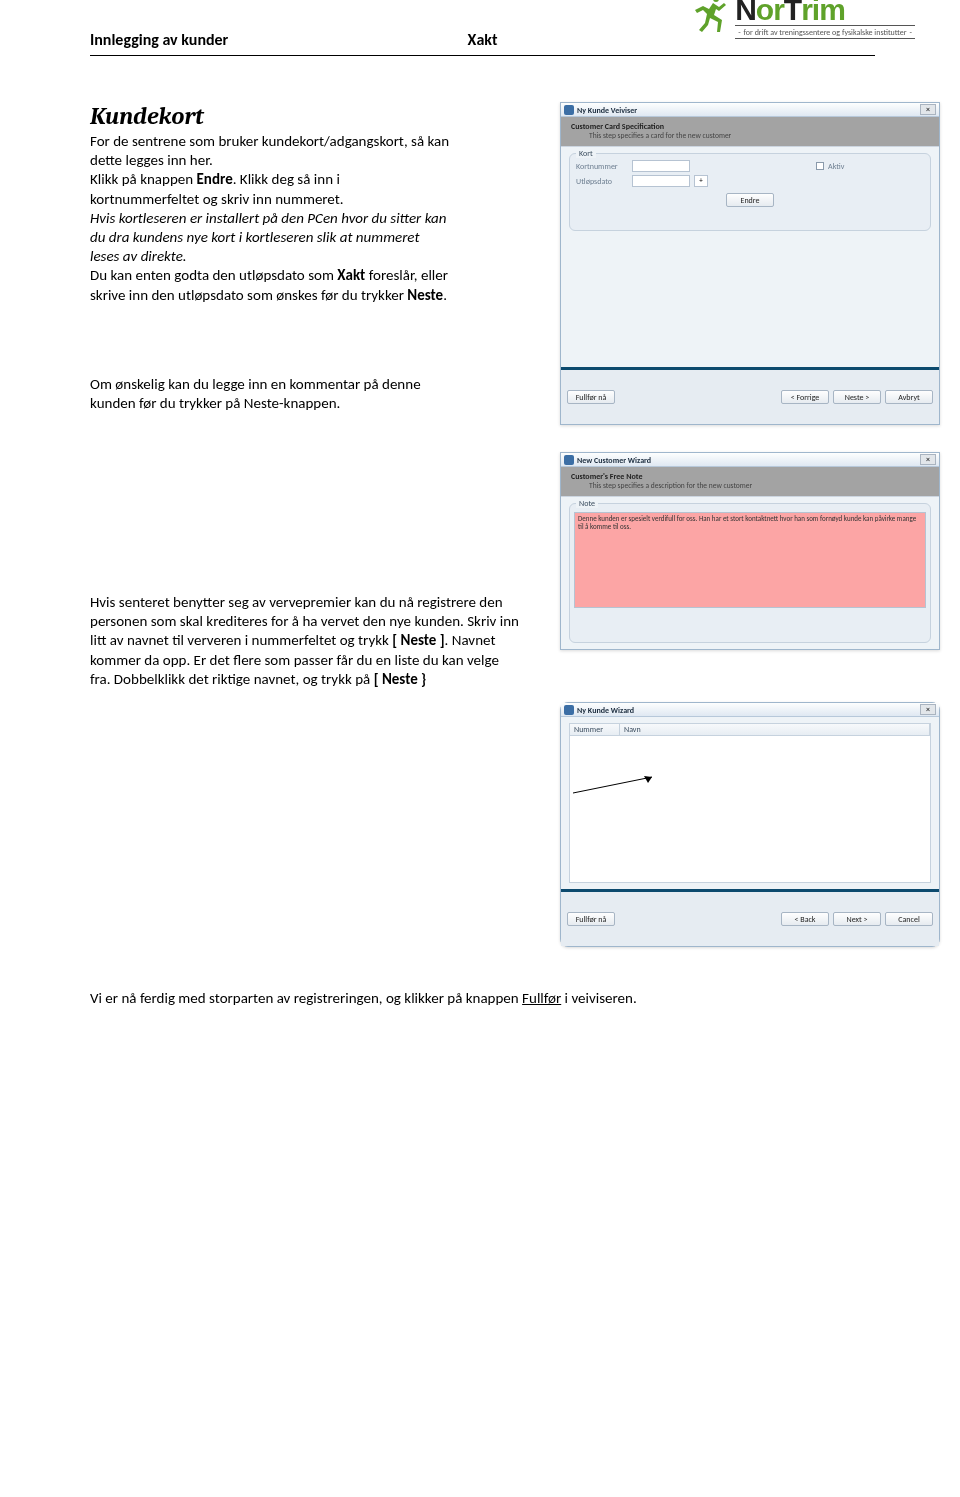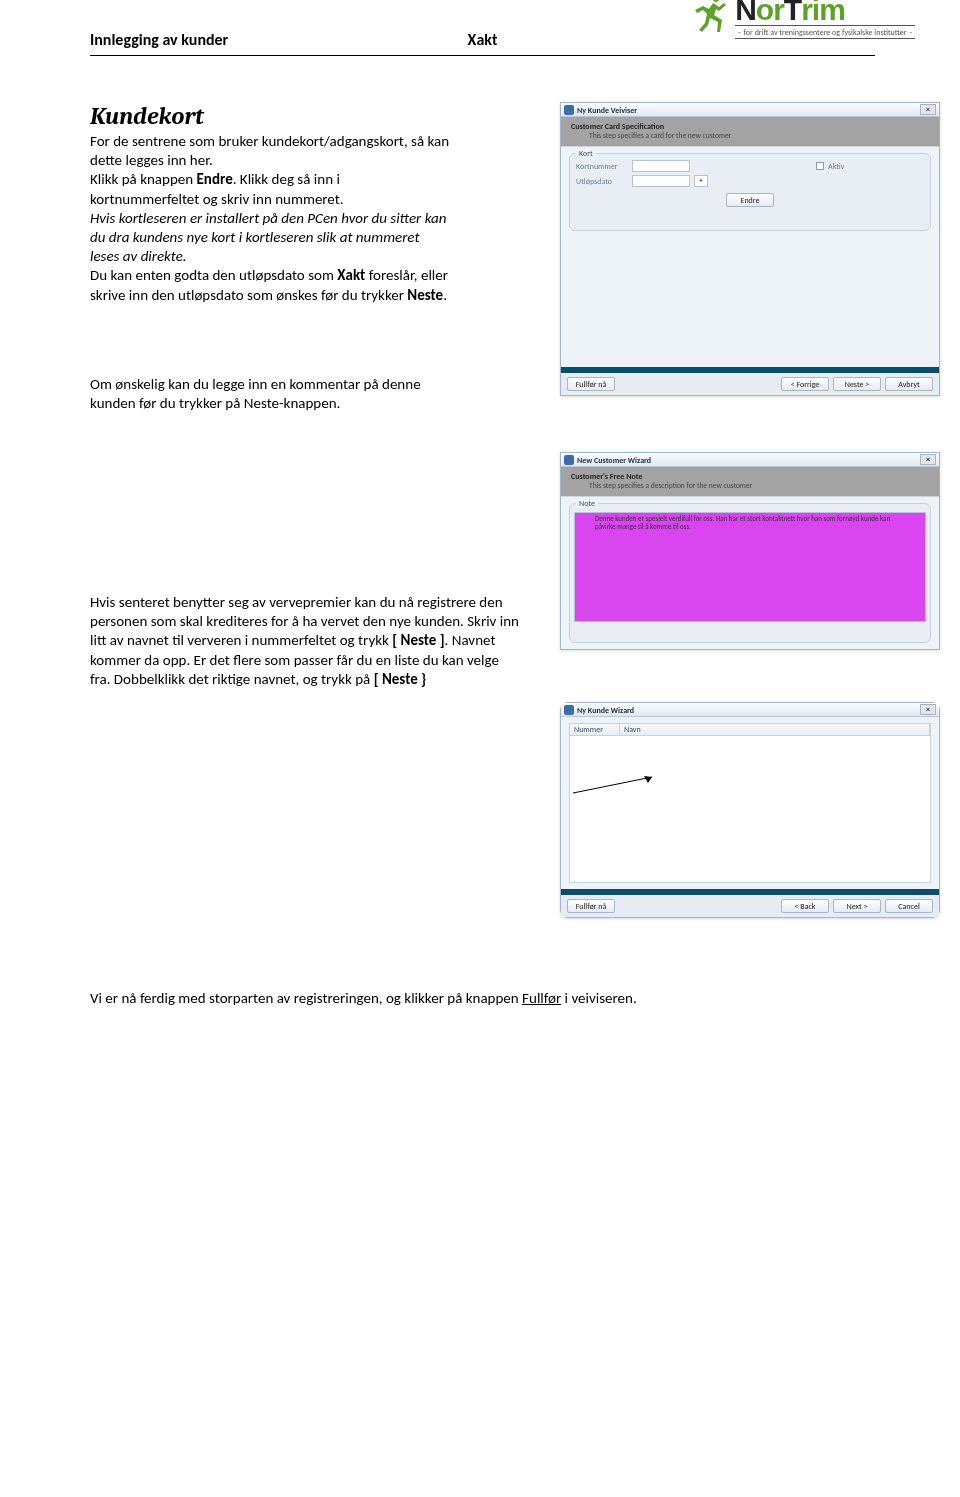--- a/index.html
+++ b/index.html
@@ -45,23 +45,23 @@
   .win .desc .dt2 { font-size: 7.5px; color: #444; margin-left: 18px; }
   .win .body { padding: 6px 8px; }
   .win .groupbox { border: 1px solid #c6d2de; background: #e8eef4; border-radius: 6px; padding: 6px; min-height: 80px; position: relative; }
   .win .grouplabel { position: absolute; top: -6px; left: 6px; background: #eef3f7; padding: 0 3px; font-size: 8px; color: #3a4c5e; }
   .win .inputrow { display: flex; align-items: center; gap: 4px; margin-bottom: 3px; }
   .win label { color: #6e7f91; font-size: 8px; min-width: 52px; }
   .win .txtfield { height: 12px; width: 58px; border: 1px solid #b6c3d2; background: #fff; }
   .win .txtfield.sm { width: 14px; }
   .win .chk { width: 8px; height: 8px; border: 1px solid #8a9aab; background: #fff; display: inline-block; }
   .win .winbtn { height: 14px; min-width: 48px; background: linear-gradient(#fefefe,#e6ebf0); border: 1px solid #a7b5c4; border-radius: 2px; font-size: 8px; color: #222; display: inline-flex; align-items: center; justify-content: center; padding: 0 6px; }
-  .win .footerbar { display: flex; justify-content: space-between; padding: 4px 6px; border-top: 6px solid #0c4a6e; background: #e6ecf2; }
+  .win .footerbar { display: flex; justify-content: space-between; padding: 20px 6px; border-top: 3px solid #0c4a6e; background: #e6ecf2; }
   .win .footerbar .rightgrp { display: flex; gap: 4px; }
-  .win .textarea { width: 100%; height: 110px; border: 1px solid #b6c3d2; background: #d946ef; font-size: 7px; color: #333; padding: 2px 20px; line-height: 1.2; }
+  .win .textarea { width: 100%; height: 96px; border: 1px solid #b6c3d2; background: #fca5a5; font-size: 7px; color: #333; padding: 2px 3px; line-height: 1.2; }
 
   .win1 { left: 470px; top: 0px; width: 380px; }
   .win1 .groupbox { min-height: 78px; }
   .win1 .endrewrap { text-align: center; margin-top: 6px; }
   .win1 .emptyarea { height: 130px; }
 
   .win2 { left: 470px; top: 350px; width: 380px; }
   .win2 .notebox .grouplabel { color: #3a4c5e; }
 
   .win3 { left: 470px; top: 600px; width: 380px; border-radius: 8px; }

